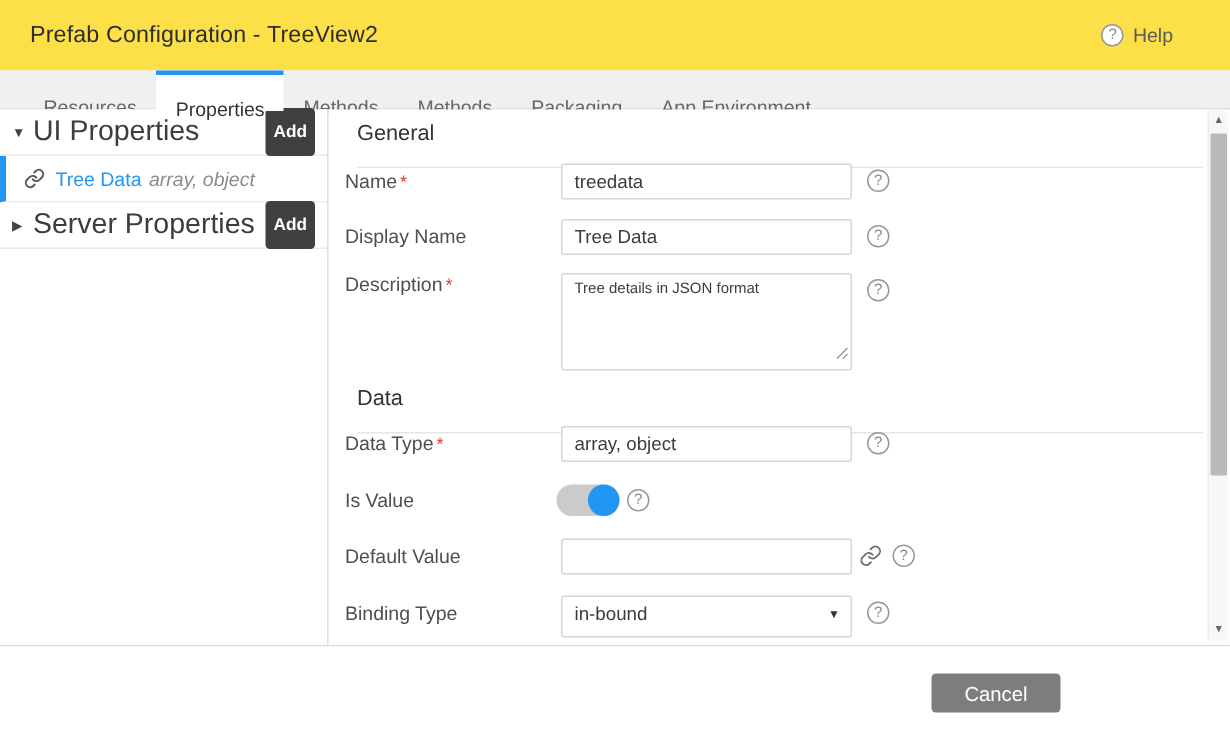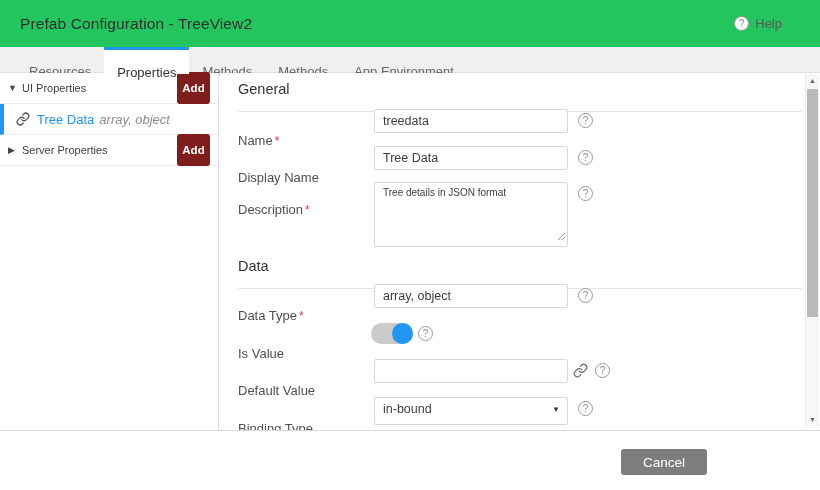--- a/index.html
+++ b/index.html
@@ -1,21 +1,21 @@
 <!DOCTYPE html>
 <html><head>
 <meta charset="utf-8">
 <style>
   * { margin:0; padding:0; box-sizing:border-box; }
   html,body { width:820px; height:490px; background:#fff;
     font-family:"Liberation Sans","DejaVu Sans",sans-serif; overflow:hidden; }
   .app { position:absolute; top:0; left:0; width:820px; height:490px; background:#fff; }
 
   
-  .hdr { position:absolute; top:0; left:0; width:820px; height:47px; background:#22c55e; }
+  .hdr { position:absolute; top:0; left:0; width:820px; height:47px; background:#fde047; }
   .hdr .title { position:absolute; left:20px; top:0; line-height:47px;
     font-size:15.5px; font-weight:500; color:#2e2e2e; letter-spacing:.1px; }
   .help { position:absolute; right:38px; top:0; height:47px; display:flex;
     align-items:center; gap:6px; color:#595959; font-size:13px; cursor:pointer; }
 
   .q { display:inline-block; width:15px; height:15px; border:1px solid #989898;
     border-radius:50%; color:#8a8a8a; font-size:10px; line-height:13px;
     text-align:center; background:#fff; flex:0 0 auto; }
 
   
@@ -25,34 +25,34 @@
     cursor:pointer; white-space:nowrap; }
   .tab.active { background:#fff; border-top:3px solid #2196f3; line-height:21px;
     color:#333; height:27px; position:relative; z-index:2; }
 
   
   .sidebar { position:absolute; top:73px; left:0; width:219px; height:357px;
     background:#fff; border-right:1px solid #e0e0e0; }
   .srow { position:relative; height:31px; border-bottom:1px solid #eaeaea;
     display:flex; align-items:center; cursor:pointer; background:#fff; }
   .srow .caret { width:12px; margin-left:8px; font-size:9px; color:#444; }
-  .srow .glabel { margin-left:2px; font-size:11px; color:#3d3d3d; }
+  .srow .glabel { margin-left:2px; font-size:19px; color:#3d3d3d; }
   .addbtn { position:absolute; right:8px; top:50%; transform:translateY(-50%);
-    width:33px; height:32px; background:#7f1d1d; color:#fff; font-size:11.5px;
+    width:33px; height:32px; background:#404040; color:#fff; font-size:11.5px;
     font-weight:bold; border:none; border-radius:3px; cursor:pointer; line-height:20px; text-align:center; }
   .srow.item { border-left:4px solid #2196f3; }
   .srow.item .linkicon { margin-left:12px; display:flex; }
   .srow.item .pname { color:#2196f3; font-weight:500; font-size:13px; margin:0 5px 0 7px; }
   .srow.item .ptype { font-style:italic; color:#8c8c8c; font-size:13px; }
 
   
   .main { position:absolute; top:73px; left:220px; width:585px; height:357px; background:#fff; }
   .section-head { position:absolute; left:18px; width:564px; padding-bottom:14px;
     border-bottom:1px solid #e6e6e6; font-size:14.5px; color:#333; }
-  .flabel { position:absolute; left:18px; font-size:13px; color:#4f4f4f; line-height:24px;margin-top:20px; }
+  .flabel { position:absolute; left:10px; font-size:13px; color:#4f4f4f; line-height:24px; }
   .req { color:#e53935; margin-left:2px; font-size:12px; }
   .tin { position:absolute; left:154px; width:194px; height:24px; border:1px solid #d6d6d6;
     border-radius:2px; padding:0 8px; font-size:12.5px; color:#3c3c3c; background:#fff;
     font-family:"Liberation Sans","DejaVu Sans",sans-serif; outline:none; }
   .qpos { position:absolute; }
   .ta-wrap { position:absolute; left:154px; width:194px; height:65px; }
   .ta { width:194px; height:65px; border:1px solid #d6d6d6; border-radius:2px;
     padding:4px 8px; font-size:10px; color:#3c3c3c; resize:none;
     font-family:"Liberation Sans","DejaVu Sans",sans-serif; outline:none; display:block; }
   .grip { position:absolute; right:2px; bottom:2px; pointer-events:none; }
@@ -96,20 +96,21 @@
       <span class="q">?</span>
       <span>Help</span>
     </div>
   </div>
 
   <div class="tabbar">
     <div class="tab">Resources</div>
     <div class="tab active">Properties</div>
     <div class="tab">Methods</div>
     <div class="tab">Methods</div>
+    <div class="tab">Packaging</div>
     <div class="tab">App Environment</div>
   </div>
 
   <div class="sidebar">
     <div class="srow">
       <span class="caret">▼</span>
       <span class="glabel">UI Properties</span>
       <button class="addbtn">Add</button>
     </div>
     <div class="srow item">

